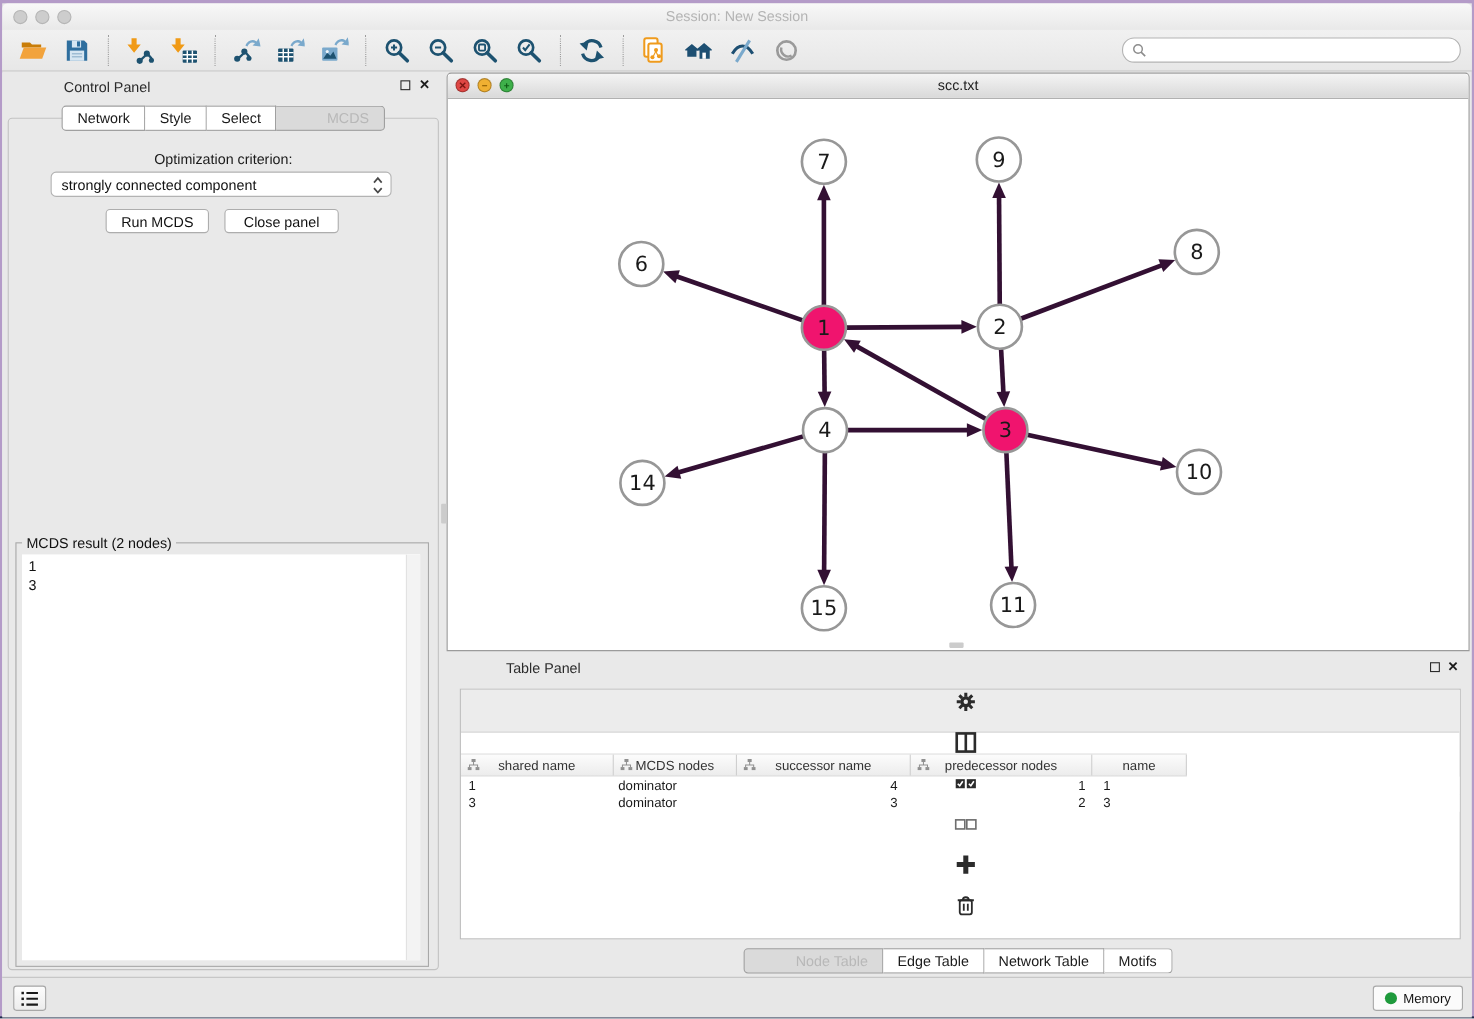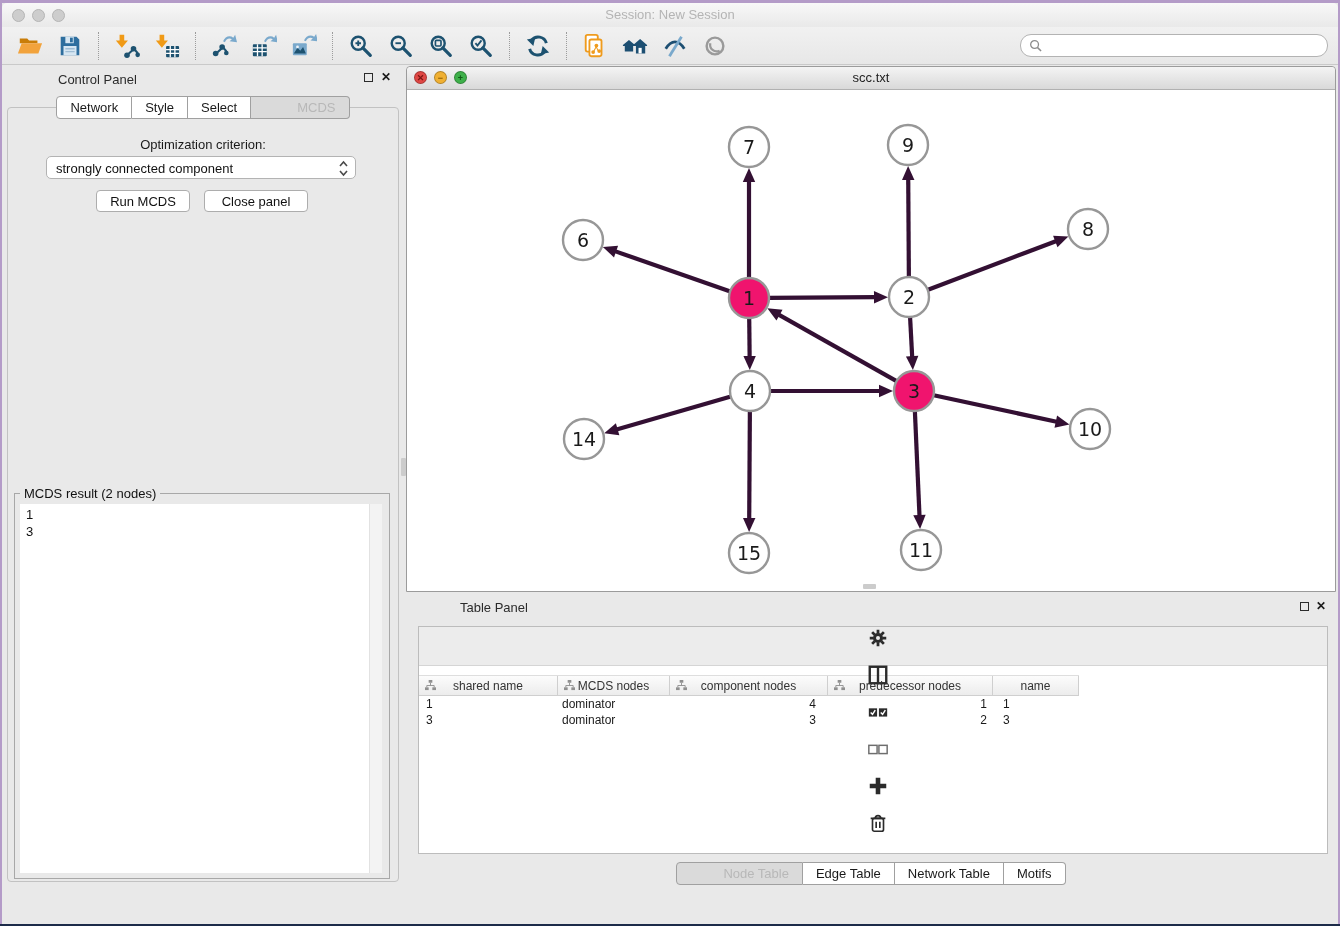--- a/index.html
+++ b/index.html
@@ -57,21 +57,21 @@
   .net-canvas{position:absolute;left:0;top:22px;}
   .splitter-h{position:absolute;background:#cccccc;border-radius:1px;}
 
   
   .table-panel{position:absolute;left:406px;top:594px;width:930px;height:294px;background:#e9e9e9;}
   .tp-title{position:absolute;left:10px;top:6px;}
   .tp-inner{position:absolute;top:32px;left:12px;right:8px;height:226px;background:#fff;border:1px solid #bcbcbc;overflow:hidden;}
   .tp-toolbar{height:38px;background:#ececec;border-bottom:1px solid #d5d5d5;display:flex;align-items:center;padding-left:10px;gap:15px;flex-direction:column;}
   .tp-ibtn{width:26px;height:26px;display:flex;align-items:center;justify-content:center;background:transparent;border:none;padding:0;}
   .fx-label{font-family:"Liberation Serif",serif;font-style:italic;font-size:18px;color:#b2b2b2;}
-  .tp-head{margin-top:9px;display:flex;height:19px;background:linear-gradient(#fcfcfc,#ececec);border-top:1px solid #dedede;border-bottom:1px solid #cfcfcf;box-sizing:content-box;width:660px;}
+  .tp-head{margin-top:19px;display:flex;height:19px;background:linear-gradient(#fcfcfc,#ececec);border-top:1px solid #dedede;border-bottom:1px solid #cfcfcf;box-sizing:content-box;width:660px;}
   .tp-th{position:relative;display:flex;align-items:center;justify-content:center;font-size:12px;color:#333;border-right:1px solid #cfcfcf;box-sizing:border-box;}
   .tp-th .colicon{position:absolute;left:6px;top:4px;}
   .tp-row{display:flex;height:16px;font-size:12px;color:#1a1a1a;background:#fff;align-items:center;}
   .tp-cell{box-sizing:border-box;overflow:hidden;white-space:nowrap;}
   .tp-tabs{position:absolute;top:268px;left:0;width:100%;display:flex;justify-content:center;}
 
   
   .statusbar{position:absolute;left:2px;top:888px;right:2px;height:36px;background:#e7e7e7;border-top:1px solid #c4c4c4;}
   .status-left-btn{position:absolute;left:10px;top:7px;width:30px;height:23px;background:linear-gradient(#fdfdfd,#ececec);border:1px solid #a8a8a8;border-radius:3px;display:flex;align-items:center;justify-content:center;padding:0;}
   .memory-btn{position:absolute;right:8px;top:7px;height:23px;padding:0 10px;background:#fbfbfb;border:1px solid #a8a8a8;border-radius:3px;display:flex;align-items:center;gap:6px;font-size:12px;color:#111;font-family:"Liberation Sans",sans-serif;}
@@ -428,21 +428,21 @@
           </div>
           <div class="tp-th" style="width: 158px;">
             <svg class="colicon" width="11" height="11" viewBox="0 0 12 12">
               <g fill="#909090">
                 <rect x="4" y="0" width="4" height="3"></rect>
                 <rect x="0" y="8" width="4" height="3"></rect>
                 <rect x="8" y="8" width="4" height="3"></rect>
               </g>
               <path d="M6 3v3M2 8V6h8v2" stroke="#909090" stroke-width="1" fill="none"></path>
             </svg>
-            <span>component nodes</span>
+            <span>successor name</span>
           </div>
           <div class="tp-th" style="width: 165px;">
             <svg class="colicon" width="11" height="11" viewBox="0 0 12 12">
               <g fill="#909090">
                 <rect x="4" y="0" width="4" height="3"></rect>
                 <rect x="0" y="8" width="4" height="3"></rect>
                 <rect x="8" y="8" width="4" height="3"></rect>
               </g>
               <path d="M6 3v3M2 8V6h8v2" stroke="#909090" stroke-width="1" fill="none"></path>
             </svg>
@@ -470,14 +470,32 @@
         </div>
     </div>
     <div class="tp-tabs" id="tp-tabs">
         <div class="seg-tab selected">Node Table</div>
         <div class="seg-tab">Edge Table</div>
         <div class="seg-tab">Network Table</div>
         <div class="seg-tab">Motifs</div>
       </div>
   </div>
 
+  <div class="statusbar">
+    <button class="status-left-btn">
+      <svg width="18" height="16" viewBox="0 0 24 20">
+          <g stroke="#1a1a1a" stroke-width="2.6">
+            <path d="M8 3h14M8 10h14M8 17h14"></path>
+          </g>
+          <g fill="#1a1a1a">
+            <rect x="2" y="1.5" width="3" height="3"></rect>
+            <rect x="2" y="8.5" width="3" height="3"></rect>
+            <rect x="2" y="15.5" width="3" height="3"></rect>
+          </g>
+        </svg>
+    </button>
+    <button class="memory-btn">
+      <span class="memory-dot"></span>
+      <span>Memory</span>
+    </button>
+  </div>
 
 </div>
 
 </body></html>

